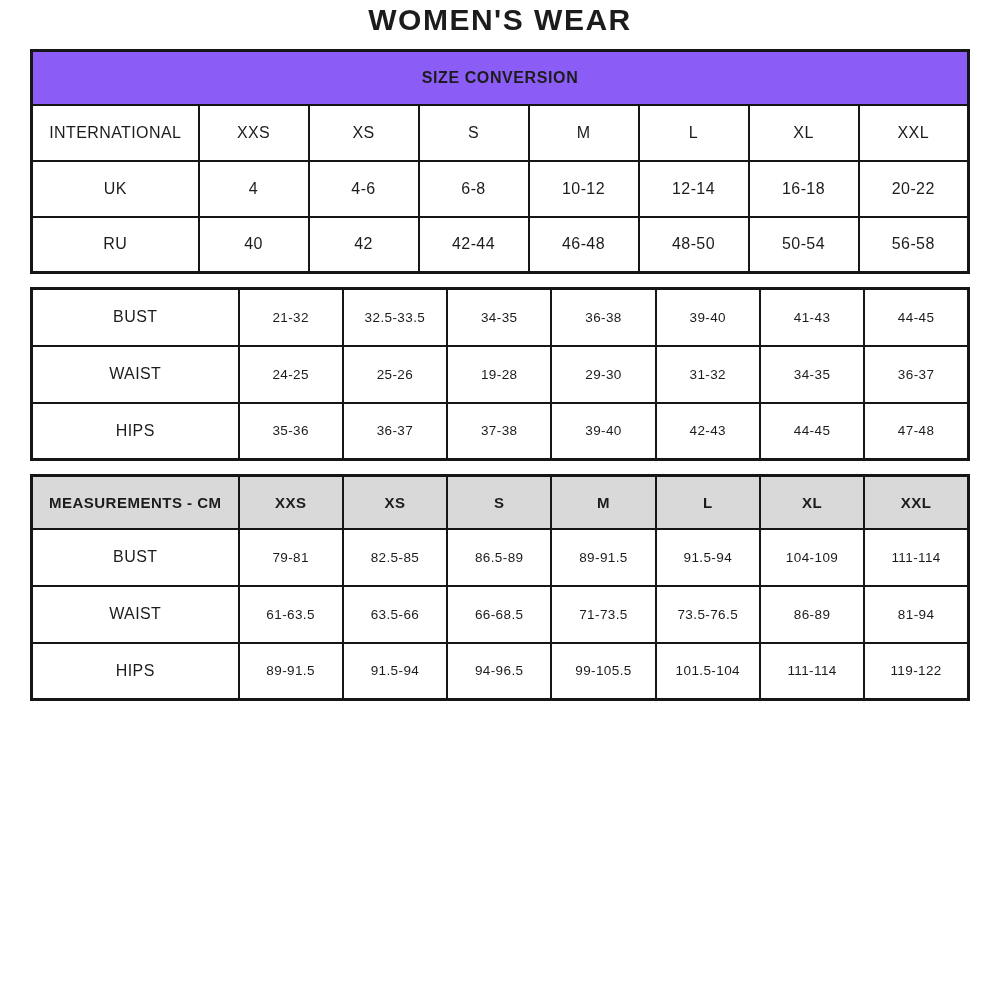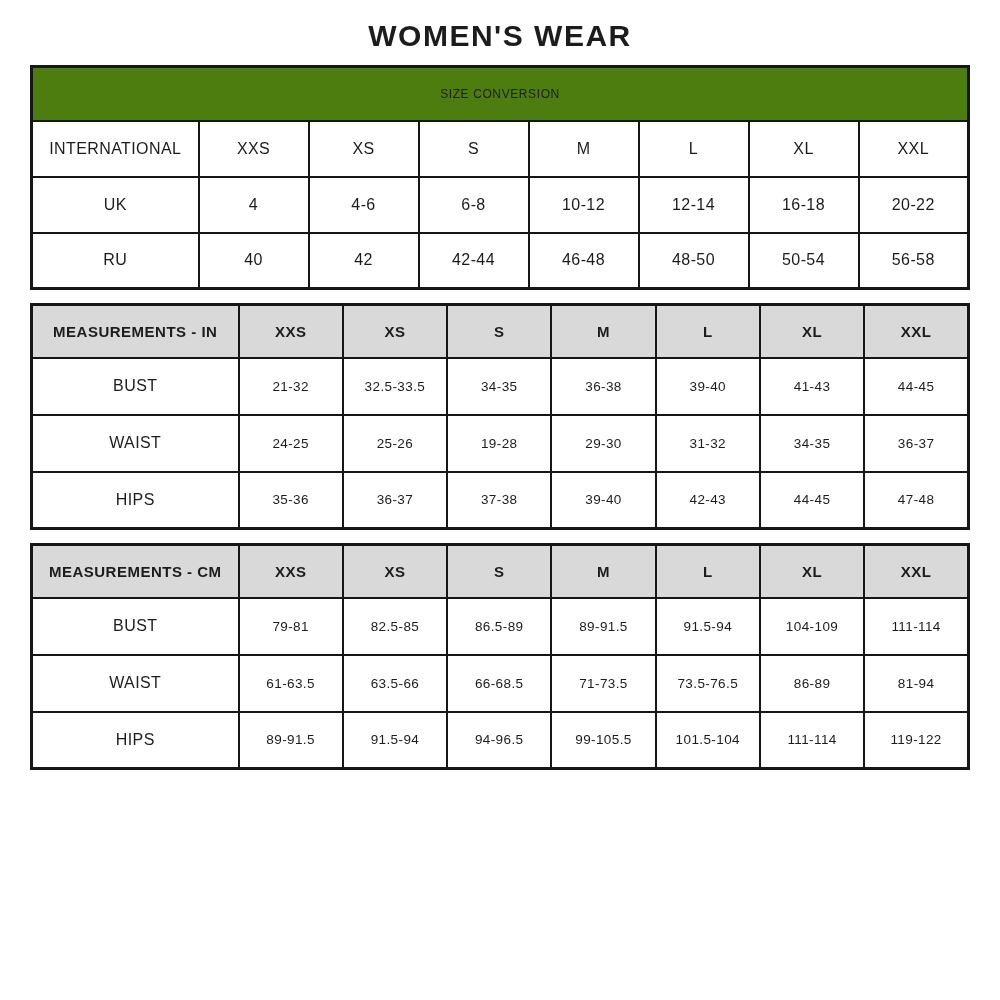--- a/index.html
+++ b/index.html
@@ -2,21 +2,21 @@
 <html><head>
 <meta charset="utf-8">
 <style>
   * { margin: 0; padding: 0; box-sizing: border-box; }
   html, body {
     width: 1000px; height: 1000px;
     background: #ffffff;
     font-family: "Liberation Sans", sans-serif;
     color: #1c1c1c;
   }
-  .sheet { padding: 18px 30px 0 30px; }
+  .sheet { padding: 2px 30px 0 30px; }
   .page-title {
     text-align: center;
     font-size: 30px;
     font-weight: bold;
     letter-spacing: 1.5px;
     height: 36px;
     line-height: 36px;
     margin-bottom: 11px;
     color: #1c1c1c;
   }
@@ -29,23 +29,23 @@
   table.grid td, table.grid th {
     border: 2px solid #161616;
     text-align: center;
     vertical-align: middle;
     background: #ffffff;
     font-weight: normal;
     letter-spacing: 0.4px;
   }
   
   #size-conversion .band-header td {
-    background: #4d7c0f;
-    font-weight: normal;
-    font-size: 12px;
+    background: #8b5cf6;
+    font-weight: bold;
+    font-size: 16px;
     height: 54px;
     letter-spacing: 0.6px;
   }
   #size-conversion td { font-size: 16px; height: 56px; }
   
   table.measure { margin-top: 13px; }
   table.measure .head th {
     background: #d9d9d9;
     font-weight: bold;
     font-size: 15px;
@@ -115,30 +115,20 @@
       <col style="width:207px">
       <col>
         <col>
         <col>
         <col>
         <col>
         <col>
         <col>
     </colgroup>
     <tbody>
-        <tr class="head">
-      <th>MEASUREMENTS - IN</th>
-      <th>XXS</th>
-      <th>XS</th>
-      <th>S</th>
-      <th>M</th>
-      <th>L</th>
-      <th>XL</th>
-      <th>XXL</th>
-    </tr>
     <tr>
       <td class="rowlabel">BUST</td>
       <td>21-32</td>
       <td>32.5-33.5</td>
       <td>34-35</td>
       <td>36-38</td>
       <td>39-40</td>
       <td>41-43</td>
       <td>44-45</td>
     </tr>

